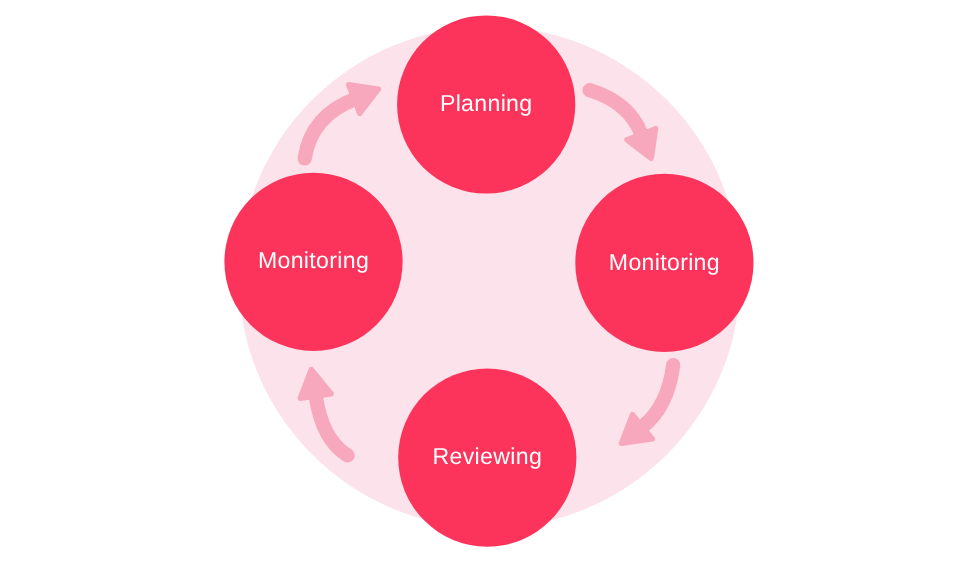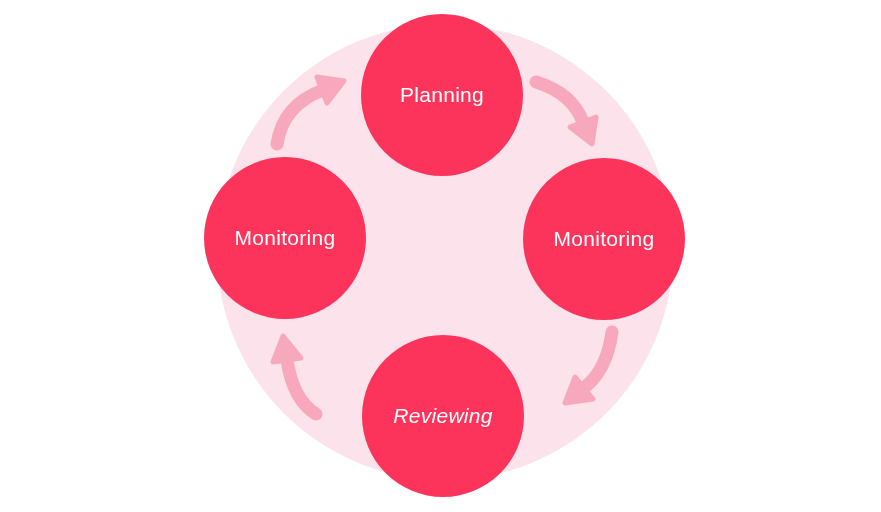--- a/index.html
+++ b/index.html
@@ -61,21 +61,21 @@
   }
   .node span {
     color: var(--node-text);
     font-size: 21px;
     font-weight: 500;
     letter-spacing: 0.3px;
   }
   .node-planning   { left: 361px; top: 14px;  }
   .node-monitoring { left: 523px; top: 158px; }
   .node-rewarding  { left: 204px; top: 157px; }
-  .node-reviewing  { left: 362px; top: 335px; font-style: italic; }
+  .node-reviewing  { left: 362px; top: 335px; }
 </style>
 </head>
 <body>
 
 <div class="stage">
 
   <div class="bg-circle"></div>
 
   <svg class="arrows" viewBox="0 0 881 512" aria-hidden="true">
 

